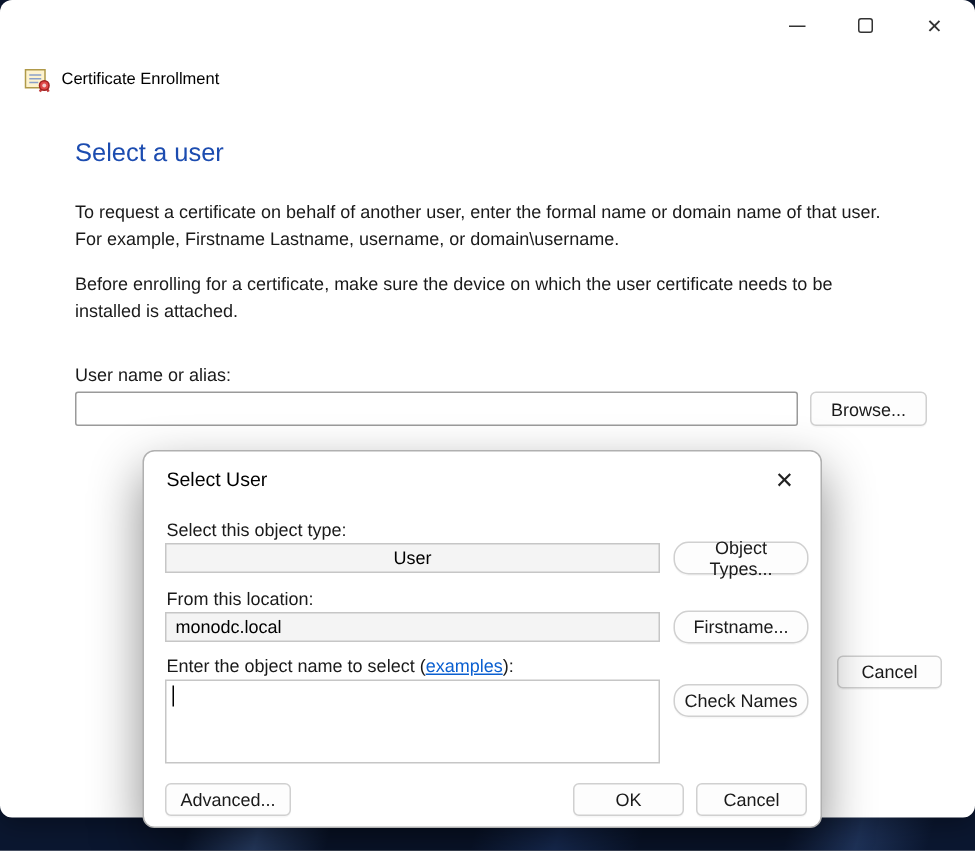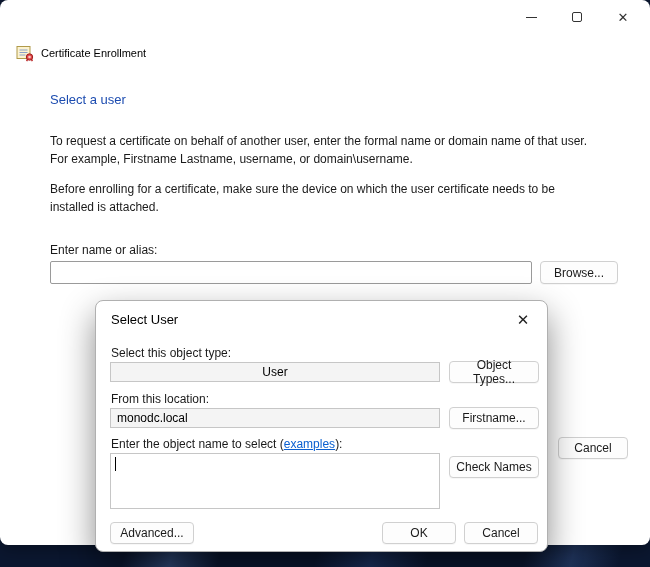--- a/index.html
+++ b/index.html
@@ -39,21 +39,21 @@
   .glyph-close { font-size:13px; color:#333; line-height:1; font-weight:400; }
 
   .app-header {
     position:absolute; left:16px; top:44px;
     display:flex; align-items:center; gap:7px; font-size:11px; color:#000;
   }
   .cert-icon { display:inline-flex; width:18px; height:18px; }
 
   .page-title {
     position:absolute; left:50px; top:92px; margin:0;
-    font-size:13px; font-weight:400; color:#1c4cb0;
+    font-size:17px; font-weight:400; color:#1c4cb0;
   }
   .para { position:absolute; left:50px; width:548px; margin:0; line-height:1.5; color:#1a1a1a; }
   .para-1 { top:132px; }
   .para-2 { top:180px; }
 
   .username-label { position:absolute; left:50px; top:243px; }
   .username-input {
     position:absolute; left:50px; top:261px; width:482px; height:23px;
     border:1px solid #9a9a9a; border-radius:2px; background:#fff;
     font-family:inherit; font-size:12px; padding:0 6px;
@@ -89,21 +89,21 @@
   .link { color:#0a5fd0; text-decoration:underline; cursor:pointer; }
 
   .field {
     position:absolute; left:14px; width:330px; height:20px;
     background:#f4f4f4; border:1px solid #c6c6c6;
     font-size:12px; line-height:18px; padding:0 6px; color:#000;
   }
   .field-type     { top:61px;text-align:center; }
   .field-location { top:107px; }
 
-  .dlg-btn { width:90px; height:22px; left:353px; }
+  .dlg-btn { width:90px; height:22px; left:353px;border-radius:10px; }
   .btn-object-types { top:60px; }
   .btn-locations    { top:106px; }
   .btn-check-names  { top:155px; }
 
   .textarea {
     position:absolute; left:14px; top:152px; width:330px; height:56px;
     background:#fff; border:1px solid #c6c6c6; padding:3px 4px; cursor:text;
   }
   .caret { display:inline-block; width:1px; height:14px; background:#000; vertical-align:top; }
 
@@ -143,21 +143,21 @@
       </svg>
     </span>
     <span>Certificate Enrollment</span>
   </div>
 
   <h1 class="page-title">Select a user</h1>
 
   <p class="para para-1">To request a certificate on behalf of another user, enter the formal name or domain name of that user. For example, Firstname Lastname, username, or domain\username.</p>
   <p class="para para-2">Before enrolling for a certificate, make sure the device on which the user certificate needs to be installed is attached.</p>
 
-  <label class="username-label">Enter name or alias:</label>
+  <label class="username-label">User name or alias:</label>
   <input class="username-input" type="text" value="" style="">
   <button class="btn browse-btn">Browse...</button>
 
   <button class="btn cancel-main">Cancel</button>
 </div>
 
 <div class="dialog">
 
   <span class="dialog-title">Select User</span>
   <button class="dialog-close">

